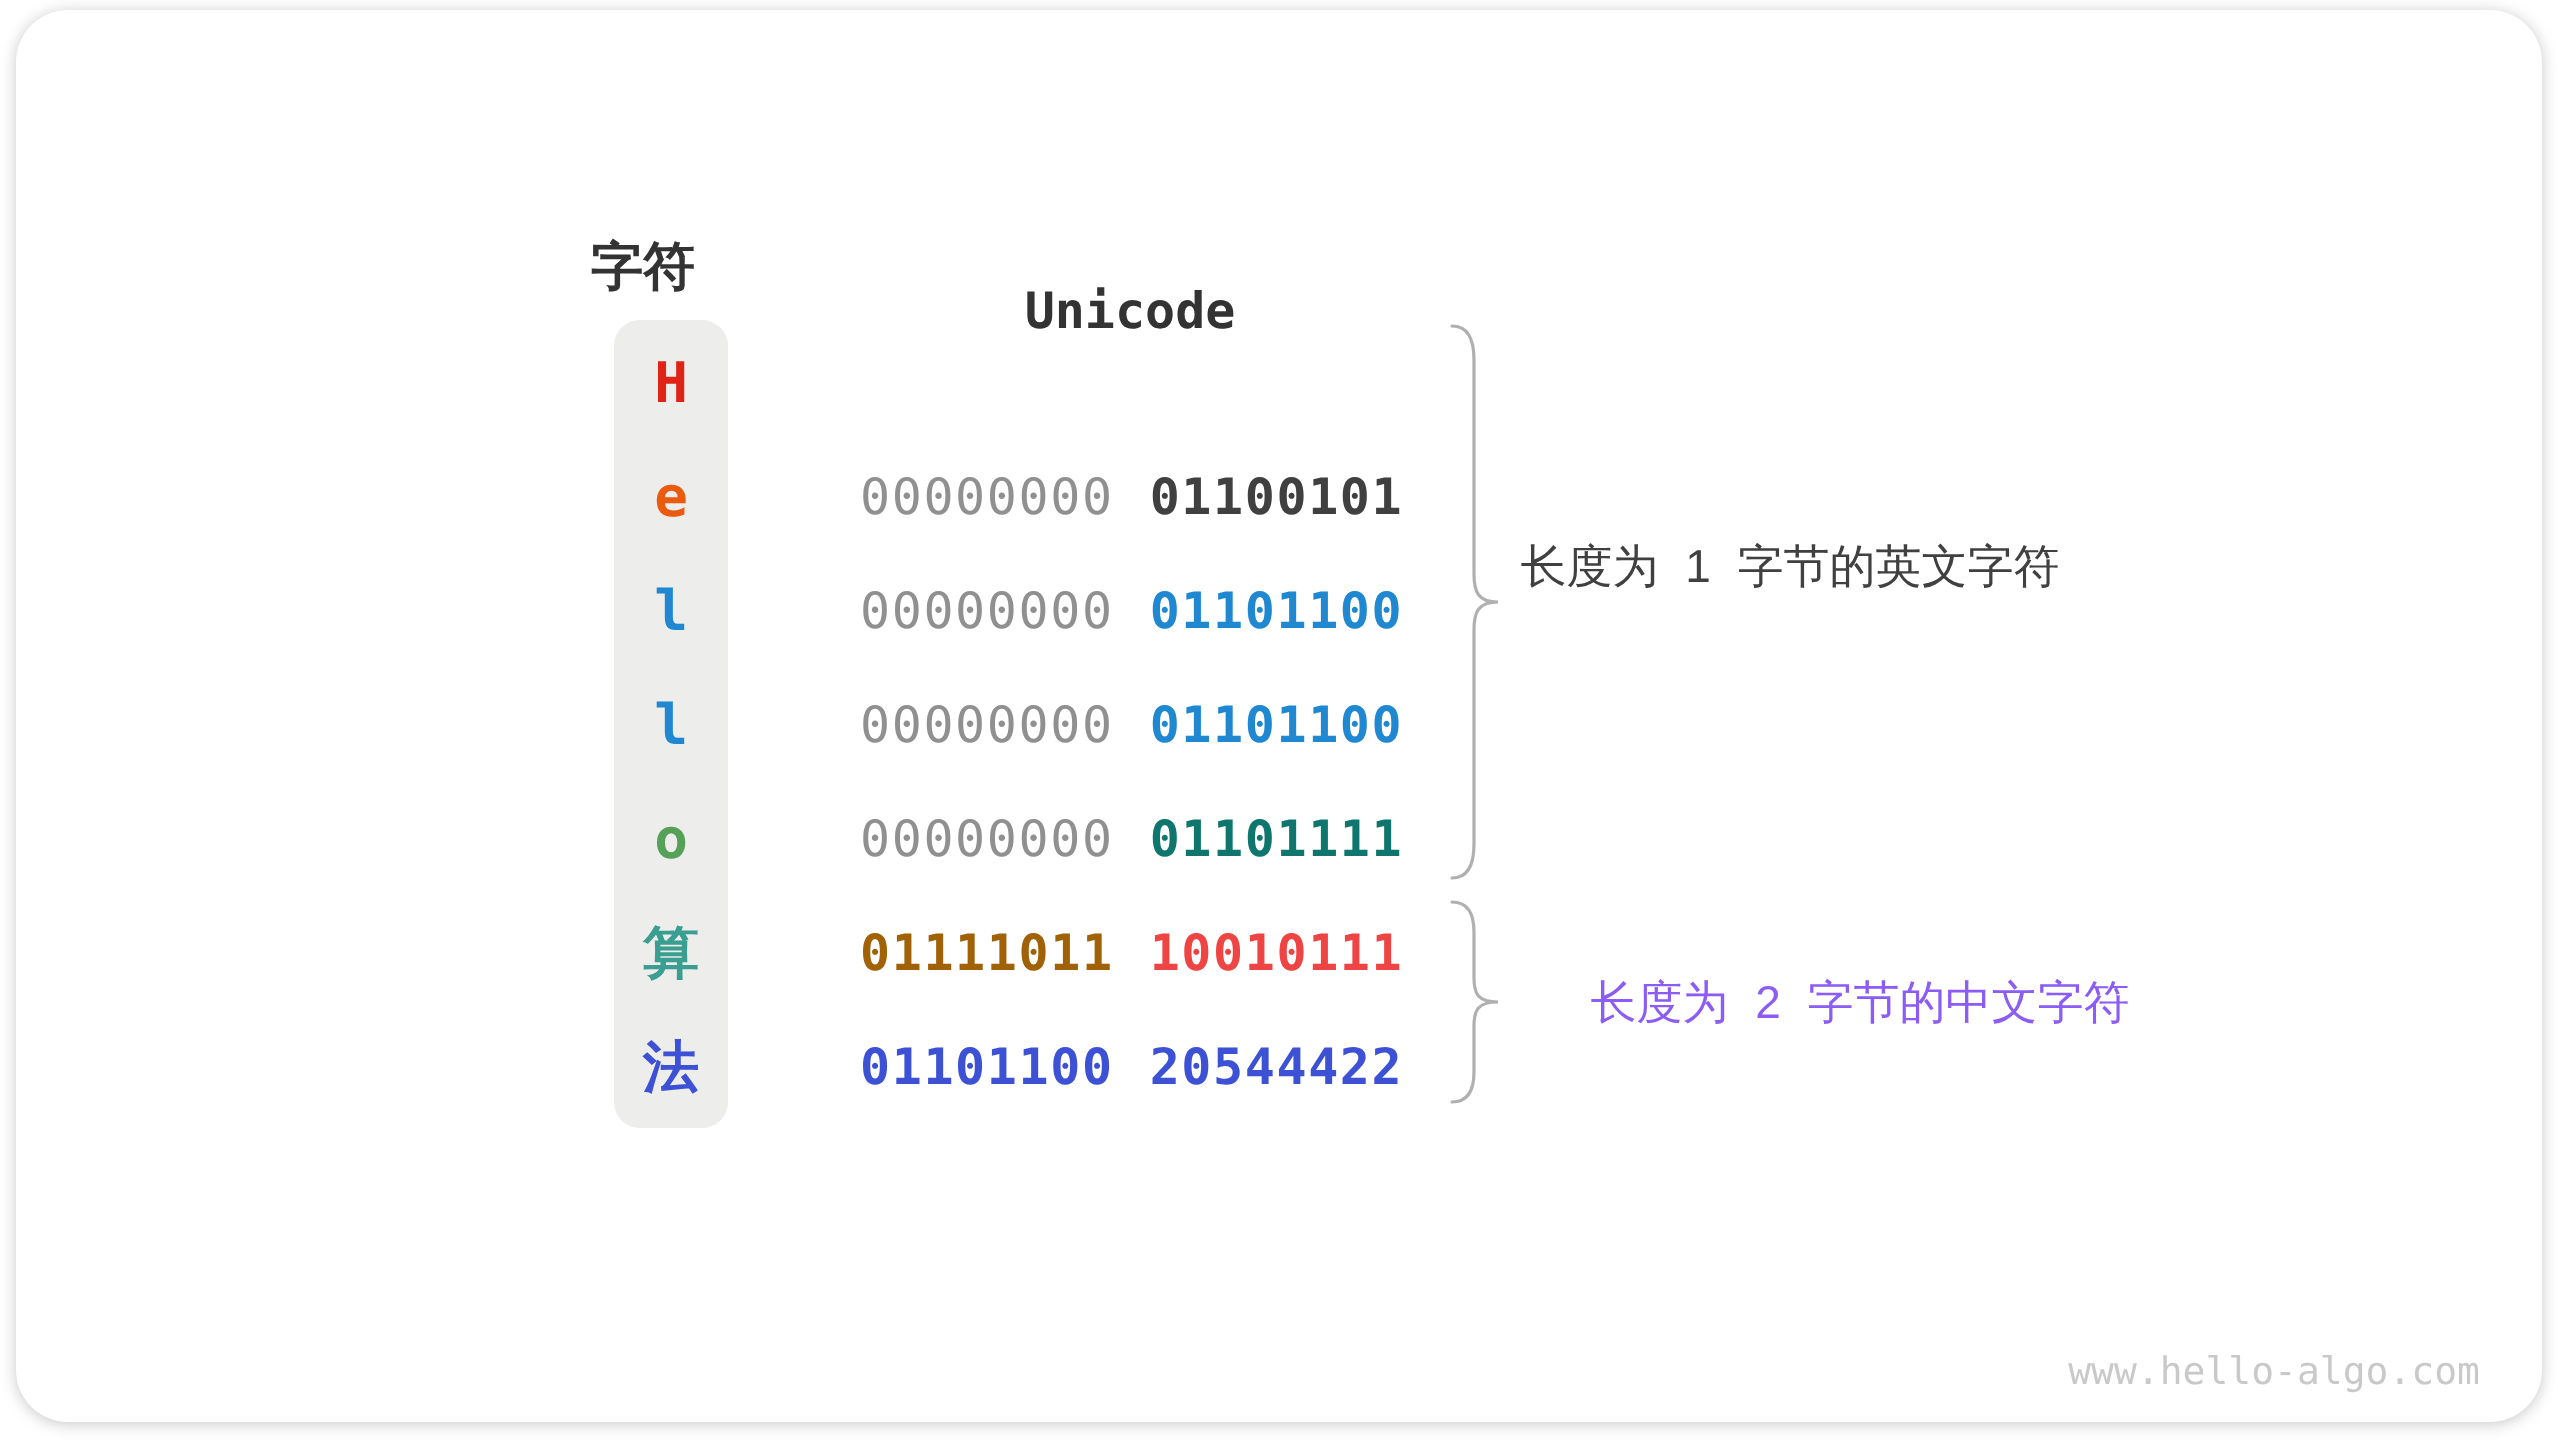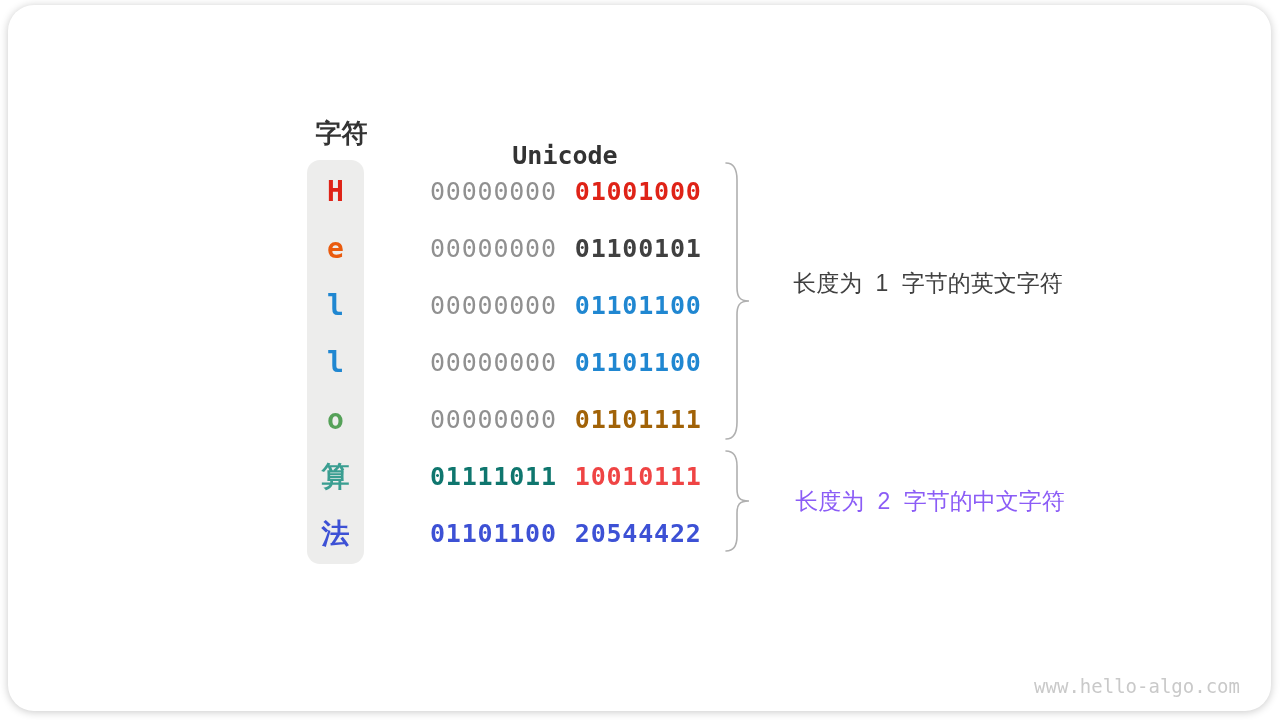--- a/index.html
+++ b/index.html
@@ -2,21 +2,21 @@
 <html><head>
 <meta charset="utf-8">
 <style>
   html,body{margin:0;padding:0;width:1280px;height:720px;background:#ffffff;overflow:hidden;
     font-family:"Liberation Sans","DejaVu Sans",sans-serif;}
   .card{position:absolute;left:8px;top:5px;width:1263px;height:706px;background:#ffffff;
     border-radius:26px;box-shadow:0 1px 8px rgba(0,0,0,0.22);}
   .diagram{position:absolute;inset:0;}
 
   
-  .hdr-char{position:absolute;left:313px;top:116px;width:57px;text-align:center;
+  .hdr-char{position:absolute;left:293px;top:116px;width:57px;text-align:center;
     font-weight:bold;font-size:26px;color:#333333;}
   .hdr-unicode{position:absolute;left:430px;top:116px;width:270px;text-align:center;
     font-family:"DejaVu Sans Mono","Liberation Mono",monospace;font-weight:bold;font-size:25px;color:#333333;margin-top:25px;}
 
   
   .pill{position:absolute;left:307px;top:160px;width:57px;height:404px;background:#ededec;border-radius:13px;}
 
   
   .rows{position:absolute;left:307px;top:163px;}
   .row{display:flex;align-items:center;height:57px;}
@@ -24,21 +24,21 @@
     font-family:"DejaVu Sans Mono","Liberation Mono",monospace;font-weight:bold;font-size:28px;}
   .bin{margin-left:66px;font-family:"DejaVu Sans Mono","Liberation Mono",monospace;
     font-size:25px;letter-spacing:0.8px;white-space:pre;}
   .bin .byte2{margin-left:18px;font-weight:bold;}
 
   
   .brace{position:absolute;left:725px;}
   .brace svg{display:block;}
 
   
-  .note1{position:absolute;left:758px;top:264px;width:340px;text-align:center;
+  .note1{position:absolute;left:725px;top:264px;width:340px;text-align:center;
     font-size:23px;line-height:38px;color:#404040;}
   .note1 .sub{color:#9e9e9e;font-weight:bold;}
   .note2{position:absolute;left:760px;top:487px;width:340px;text-align:center;
     font-size:23px;line-height:28px;color:#8b5cf6;}
   .note-line{word-spacing:7px;}
 
   
   .watermark{position:absolute;right:40px;top:675px;
     font-family:"DejaVu Sans Mono","Liberation Mono",monospace;font-size:19px;color:#c9c9c9;}
 </style>
@@ -50,46 +50,45 @@
 <div class="diagram">
 
   <div class="hdr-char">字符</div>
   <div class="hdr-unicode">Unicode</div>
 
   <div class="pill"></div>
 
   <div class="rows">
     <div class="row">
       <span class="char-cell" style="color: rgb(223, 35, 23);">H</span>
-      <span class="bin"><span class="byte1" style="color: rgb(144, 144, 144); font-weight: normal;">00000000</span><span class="byte2" style="color: rgb(223, 35, 23);">01001000</span></span>
     </div>
 
     <div class="row">
       <span class="char-cell" style="color: rgb(234, 91, 14);">e</span>
       <span class="bin"><span class="byte1" style="color: rgb(144, 144, 144); font-weight: normal;">00000000</span><span class="byte2" style="color: #404040;">01100101</span></span>
     </div>
 
     <div class="row">
       <span class="char-cell" style="color: rgb(32, 135, 209);">l</span>
       <span class="bin"><span class="byte1" style="color: rgb(144, 144, 144); font-weight: normal;">00000000</span><span class="byte2" style="color: rgb(32, 135, 209);">01101100</span></span>
     </div>
 
     <div class="row">
       <span class="char-cell" style="color: rgb(32, 135, 209);">l</span>
       <span class="bin"><span class="byte1" style="color: rgb(144, 144, 144); font-weight: normal;">00000000</span><span class="byte2" style="color: rgb(32, 135, 209);">01101100</span></span>
     </div>
 
     <div class="row">
       <span class="char-cell" style="color: rgb(85, 161, 88);">o</span>
-      <span class="bin"><span class="byte1" style="color: rgb(144, 144, 144); font-weight: normal;">00000000</span><span class="byte2" style="color: #a16207; margin-top: 43px;">01101111</span></span>
+      <span class="bin"><span class="byte1" style="color: rgb(144, 144, 144); font-weight: normal;">00000000</span><span class="byte2" style="color: #0f766e; margin-top: 43px;">01101111</span></span>
     </div>
 
     <div class="row">
       <span class="char-cell" style="color: rgb(58, 158, 145);">算</span>
-      <span class="bin"><span class="byte1" style="color: #0f766e; font-weight: bold;">01111011</span><span class="byte2" style="color: #ef4444;">10010111</span></span>
+      <span class="bin"><span class="byte1" style="color: #a16207; font-weight: bold;">01111011</span><span class="byte2" style="color: #ef4444;">10010111</span></span>
     </div>
 
     <div class="row">
       <span class="char-cell" style="color: rgb(61, 81, 213);">法</span>
       <span class="bin"><span class="byte1" style="color: rgb(61, 81, 213); font-weight: bold;">01101100</span><span class="byte2" style="color: rgb(61, 81, 213);">20544422</span></span>
     </div>
   </div>
 
   <div class="brace" style="top:162px">
     <svg width="27" height="278" viewBox="0 0 27 278">

